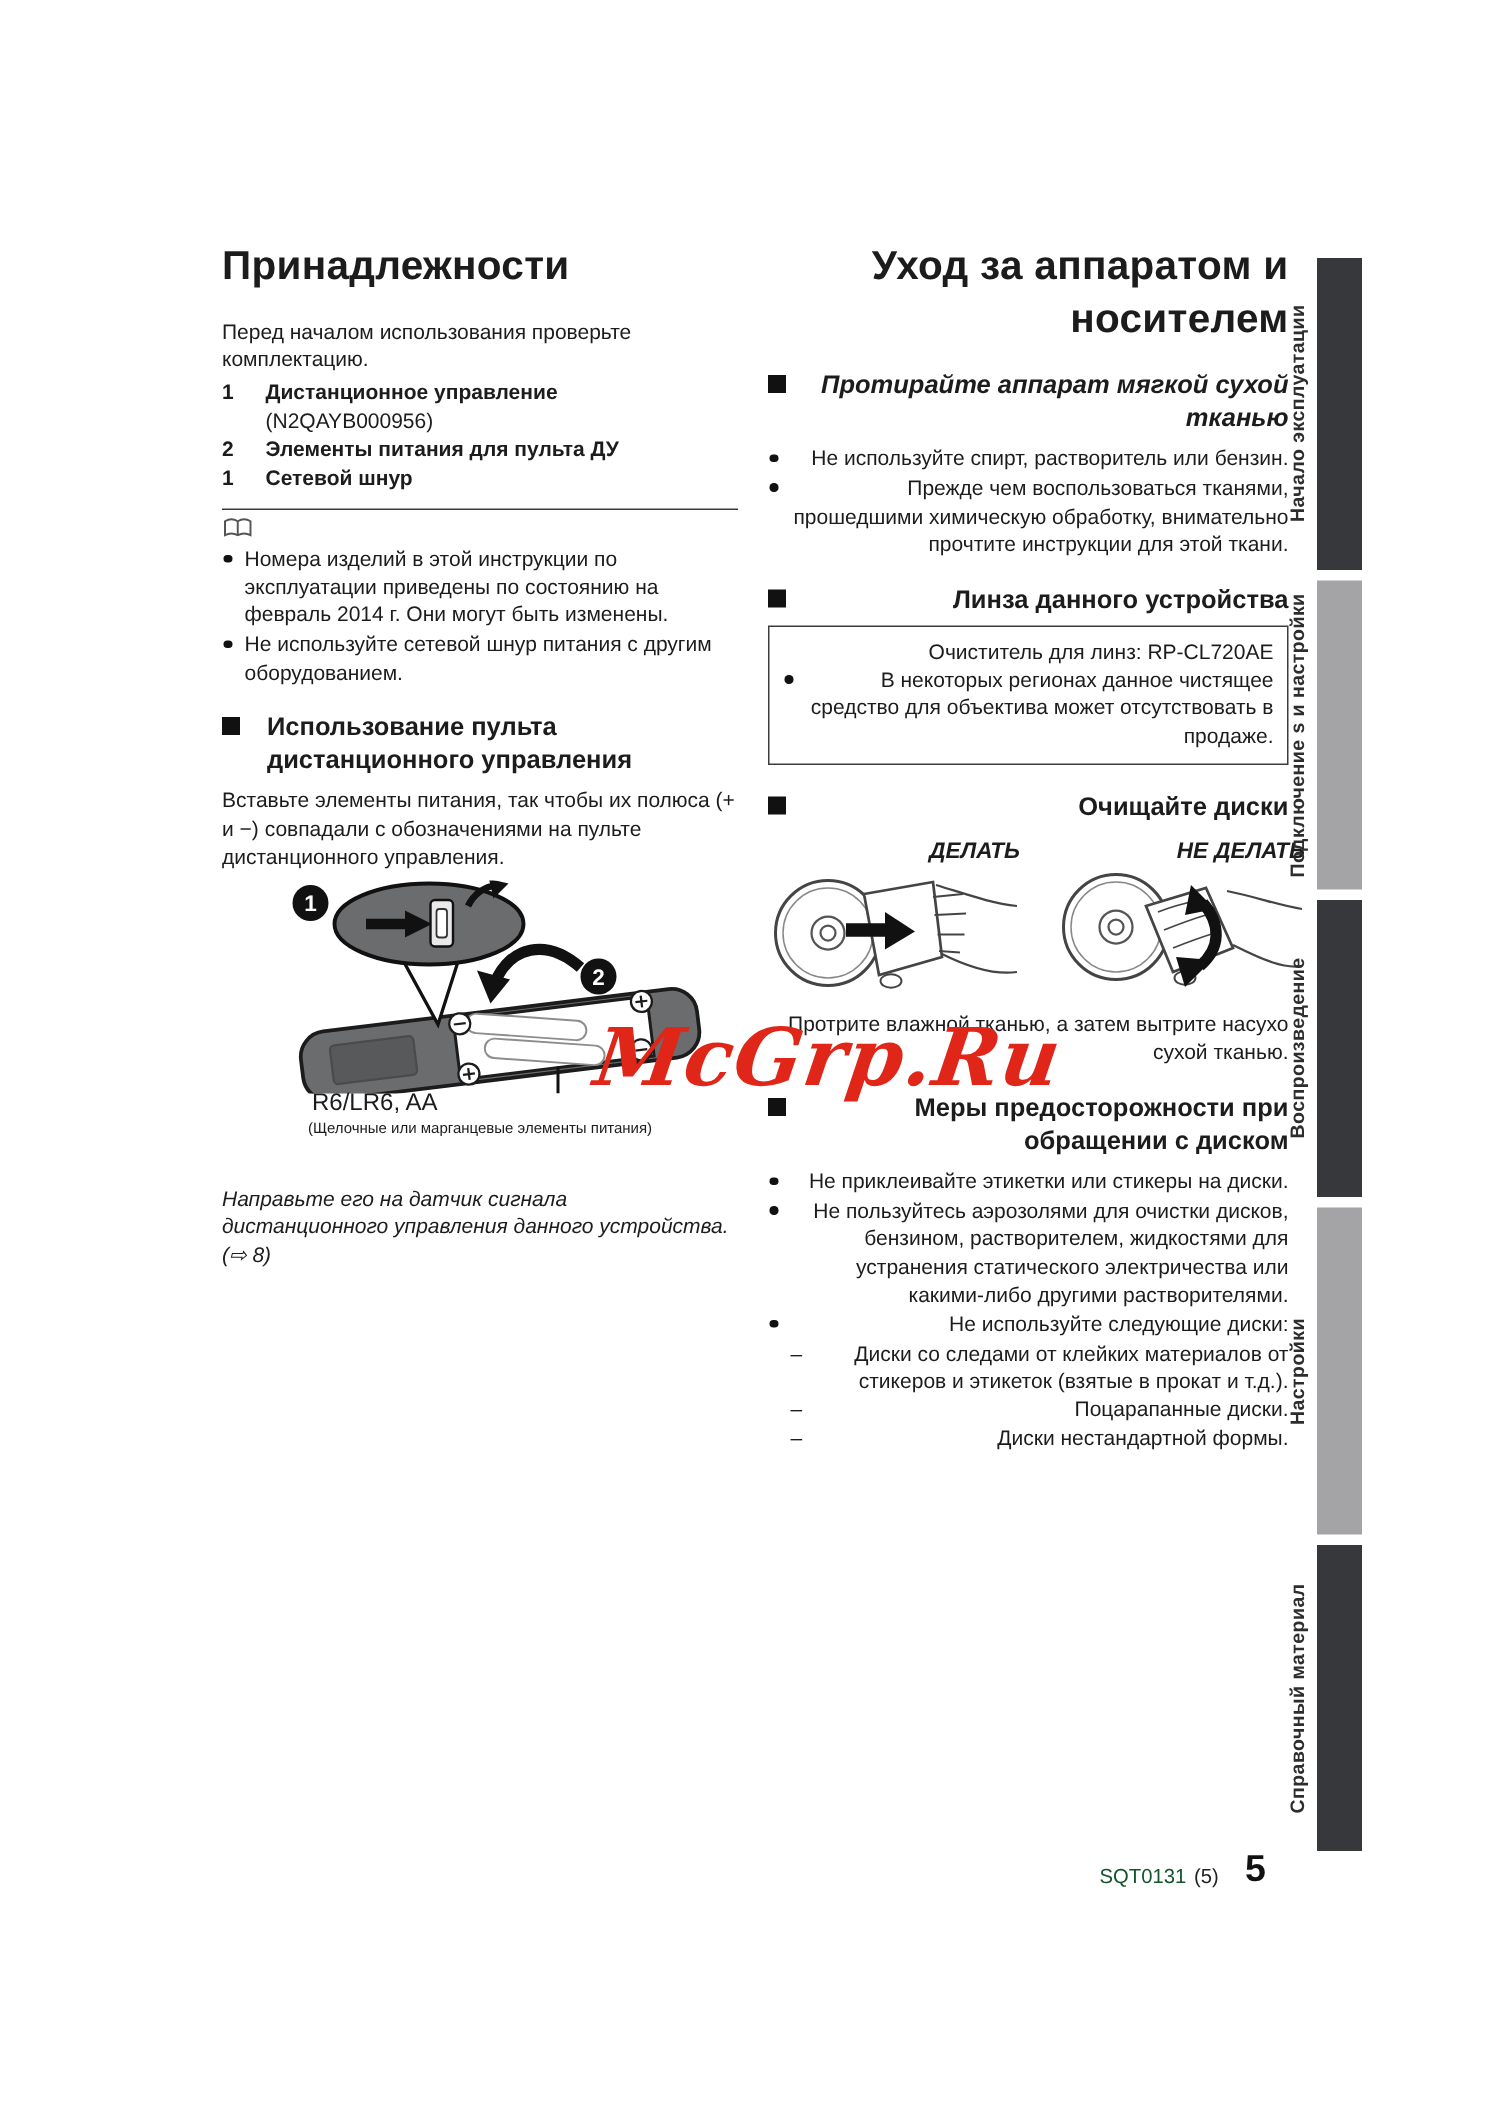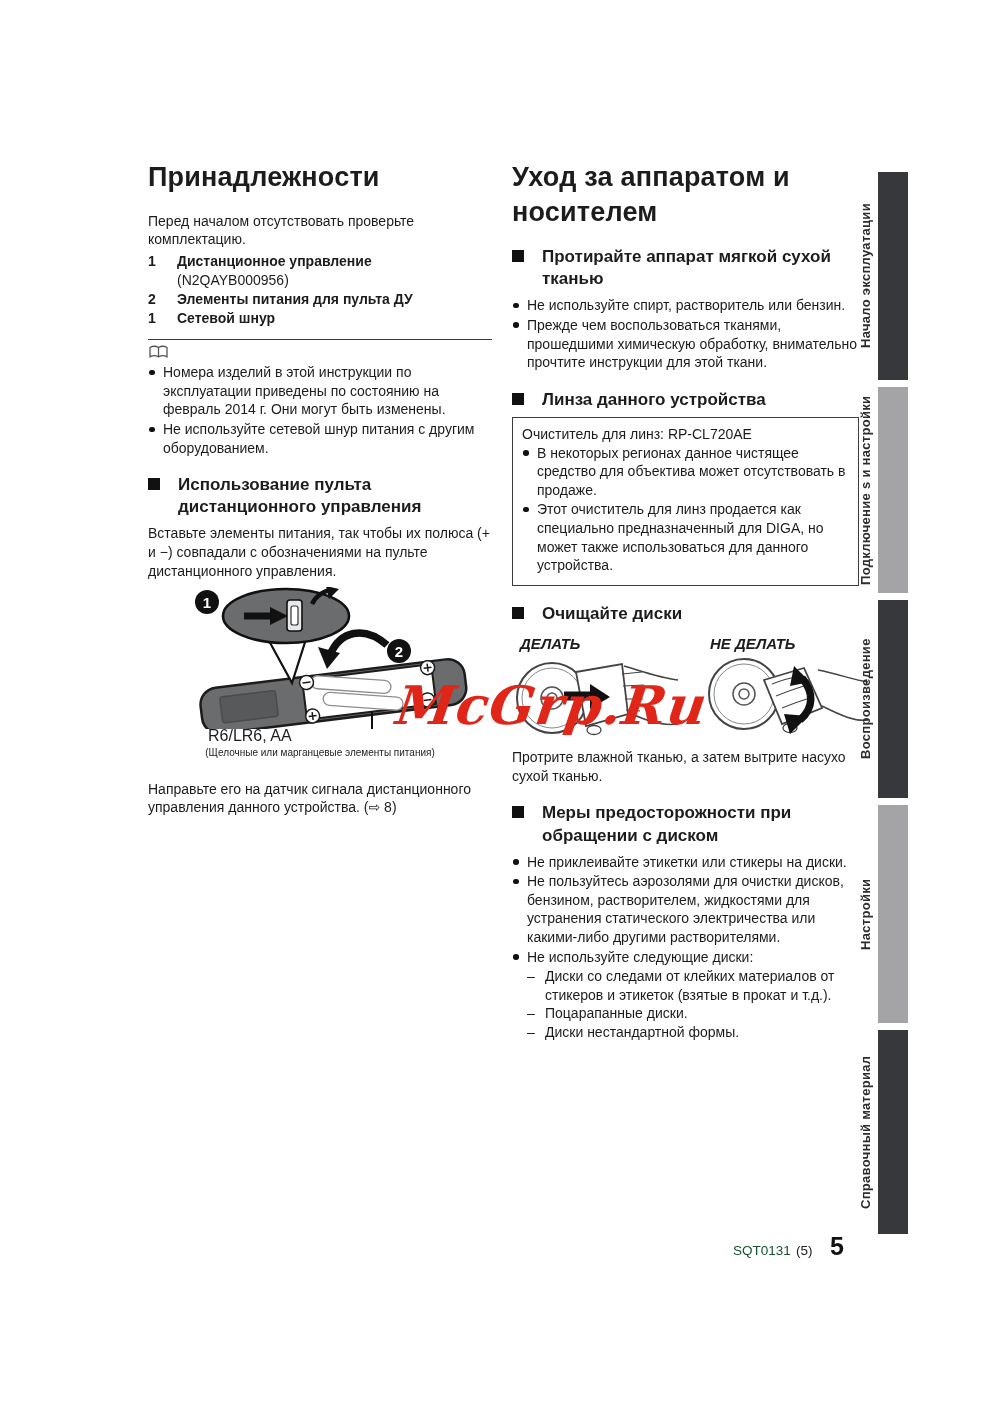--- a/index.html
+++ b/index.html
@@ -3,21 +3,21 @@
 <meta charset="utf-8">
 <style>
   * { box-sizing: border-box; }
   html,body { margin:0; padding:0; background:#fff; }
   .page {
     position:relative; width:1000px; height:1413px; background:#ffffff;
     font-family:"Liberation Sans", sans-serif; color:#1c1c1c; overflow:hidden;
   }
   .col { position:absolute; top:160px; }
   .col-left  { left:148px; width:344px; }
-  .col-right { left:512px; width:347px; }
+  .col-right { left:512px; width:347px;text-align:right; }
 
   h1 { font-size:27px; font-weight:bold; line-height:1.28; margin:0 0 17px 0; letter-spacing:0.2px; }
 
   .body { font-size:14px; line-height:1.34; margin:0 0 3px 0; }
 
   .sec-head { position:relative; font-size:17px; font-weight:bold; line-height:1.3; margin:17px 0 6px 0; padding-left:30px; }
   .sec-head .sq { position:absolute; left:0; top:4px; width:12px; height:12px; background:#111; }
 
   .acc-row { display:flex; font-size:14px; font-weight:bold; line-height:1.36; }
   .acc-qty { width:29px; flex:none; }
@@ -29,21 +29,21 @@
   .bullet { position:relative; padding-left:15px; font-size:14px; line-height:1.33; margin:0 0 1px 0; }
   .bullet .dot { position:absolute; left:1px; top:6.5px; width:5.5px; height:5.5px; border-radius:50%; background:#111; }
 
   .dash-list { padding-left:15px; }
   .dash-item { position:relative; padding-left:18px; font-size:14px; line-height:1.33; }
   .dash-item::before { content:"–"; position:absolute; left:0; top:0; }
 
   .remote-fig { margin:6px 0 0 38px; display:block; }
   .bat-label { font-size:16px; font-weight:normal; text-align:left; padding-left:60px; margin-top:-2px; }
   .bat-note  { font-size:10px; text-align:center; margin-top:2px; }
-  .aim { margin-top:22px; }
+  .aim { margin-top:32px;font-style:italic; }
 
   .lens-box { border:1.5px solid #3c3c3c; padding:7px 9px 9px 9px; margin:5px 0 11px 0; }
   .lens-box .box-title { font-size:14px; line-height:1.34; }
 
   .fig-row { display:flex; gap:22px; margin:2px 0 2px 0; }
   .fig { width:170px; }
   .fig-label { font-size:15px; font-weight:bold; font-style:italic; margin:4px 0 2px 8px; }
 
   .tab { position:absolute; left:852px; display:flex; }
   .tab-label { width:26px; display:flex; align-items:center; justify-content:center;
@@ -59,21 +59,21 @@
   .f-paren { position:absolute; left:796px; top:1243px; font-size:13.5px; color:#222; }
   .f-num   { position:absolute; left:830px; top:1232px; font-size:25px; font-weight:bold; color:#111; }
 </style>
 </head>
 <body>
 
 <div class="page">
 
   <div class="col col-left">
     <h1>Принадлежности</h1>
-    <p class="body">Перед началом отсутствовать проверьте комплектацию.</p>
+    <p class="body">Перед началом использования проверьте комплектацию.</p>
 
     <div class="acc-row">
       <span class="acc-qty">1</span>
       <span>Дистанционное управление</span>
     </div>
     <div class="acc-model">(N2QAYB000956)</div>
     <div class="acc-row">
       <span class="acc-qty">2</span>
       <span>Элементы питания для пульта ДУ</span>
     </div>
@@ -144,21 +144,21 @@
     </svg>
     <div class="bat-label">R6/LR6, AA</div>
     <div class="bat-note">(Щелочные или марганцевые элементы питания)</div>
 
     <p class="body aim">Направьте его на датчик сигнала дистанционного управления данного устройства. (⇨ 8)</p>
   </div>
 
   <div class="col col-right">
     <h1>Уход за аппаратом и носителем</h1>
 
-    <div class="sec-head" style="margin-top:0;">
+    <div class="sec-head" style="margin-top:0;font-style:italic;">
       <span class="sq"></span>
       <span>Протирайте аппарат мягкой сухой тканью</span>
     </div>
     <div class="bullet">
       <span class="dot"></span>
       <span>Не используйте спирт, растворитель или бензин.</span>
     </div>
     <div class="bullet">
       <span class="dot"></span>
       <span>Прежде чем воспользоваться тканями, прошедшими химическую обработку, внимательно прочтите инструкции для этой ткани.</span>
@@ -166,24 +166,20 @@
 
     <div class="sec-head">
       <span class="sq"></span>
       <span>Линза данного устройства</span>
     </div>
     <div class="lens-box">
       <div class="box-title">Очиститель для линз: RP-CL720AE</div>
       <div class="bullet">
         <span class="dot"></span>
         <span>В некоторых регионах данное чистящее средство для объектива может отсутствовать в продаже.</span>
-      </div>
-      <div class="bullet">
-        <span class="dot"></span>
-        <span>Этот очиститель для линз продается как специально предназначенный для DIGA, но может также использоваться для данного устройства.</span>
       </div>
     </div>
 
     <div class="sec-head">
       <span class="sq"></span>
       <span>Очищайте диски</span>
     </div>
 
     <div class="fig-row">
       <div class="fig">

